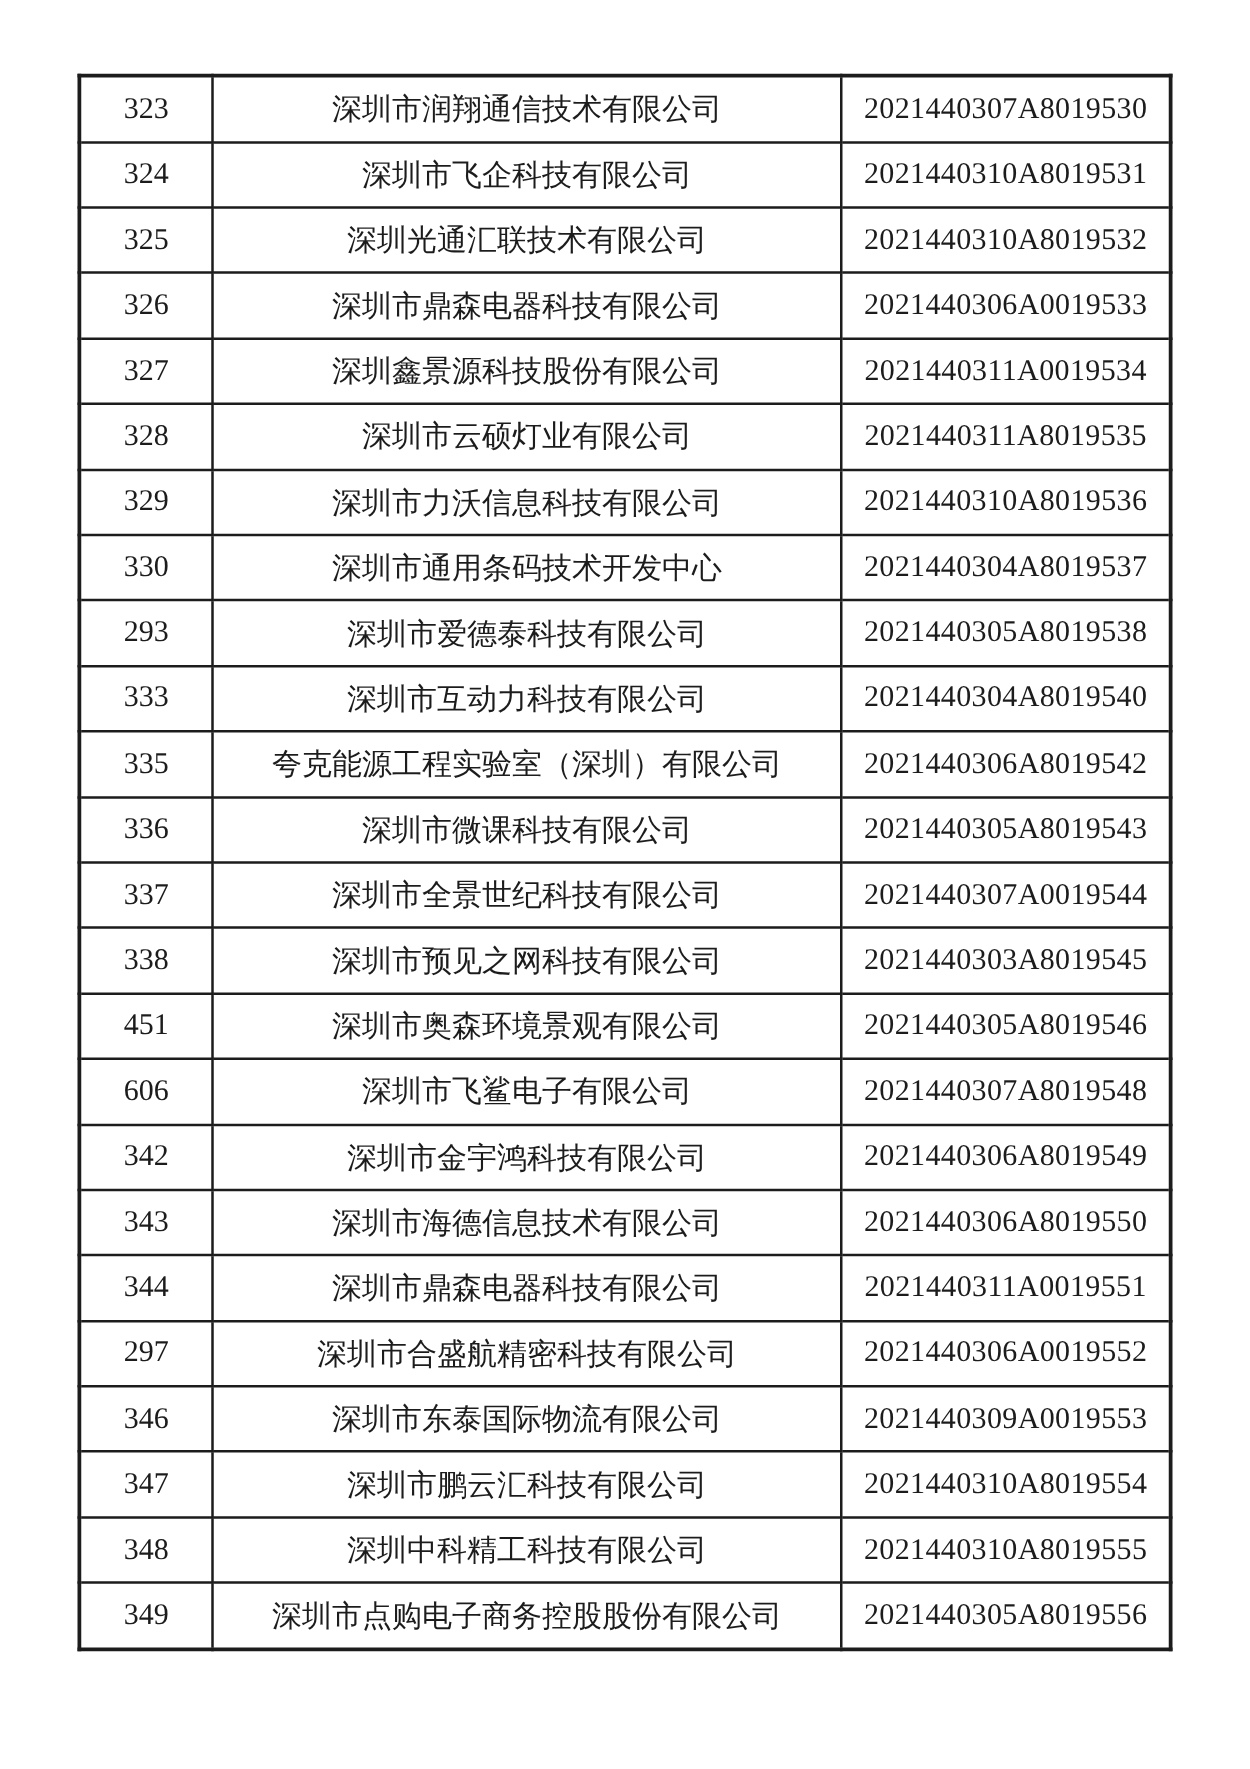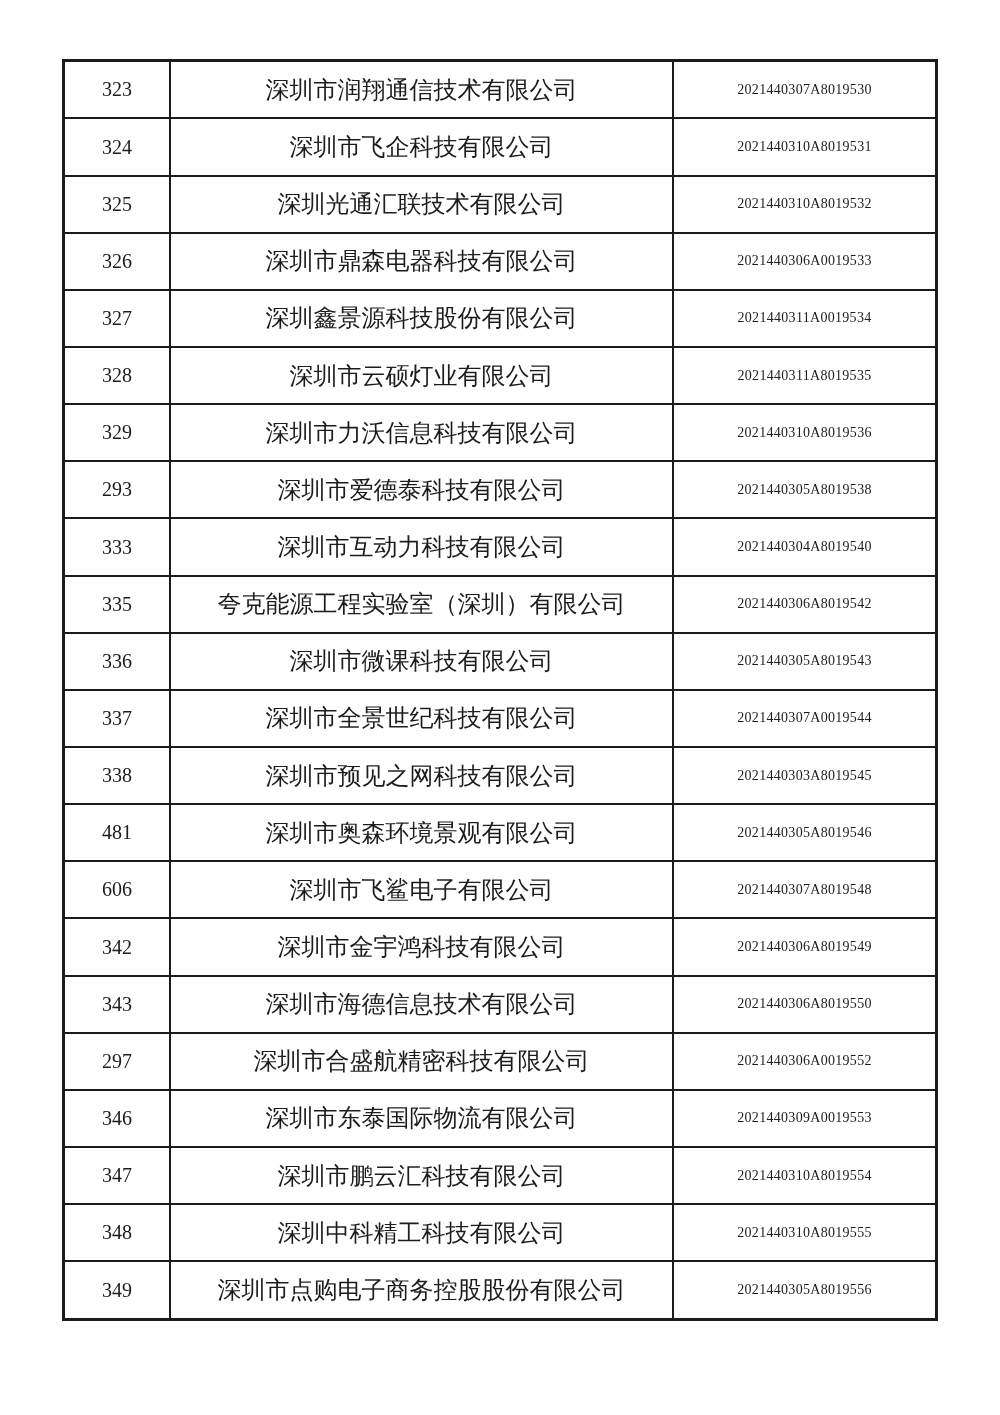--- a/index.html
+++ b/index.html
@@ -26,23 +26,23 @@
     border: 3px solid #1c1c1c;
   }
   table.company-table td {
     border: 2px solid #1c1c1c;
     text-align: center;
     vertical-align: middle;
     padding: 0 4px;
     overflow: hidden;
     white-space: nowrap;
   }
-  .col-index  { width: 106px; font-size: 20px; }
+  .col-index  { width: 106px; font-size: 24px; }
   .col-company{ width: 500px; font-size: 24px; }
-  .col-code   { width: 262px; font-size: 14px; letter-spacing: 0.3px; }
+  .col-code   { width: 262px; font-size: 24px; letter-spacing: 0.3px; }
 </style>
 </head>
 <body>
 
 <div class="page">
   <table class="company-table">
     <colgroup>
       <col class="col-index">
       <col class="col-company">
       <col class="col-code">
@@ -77,20 +77,25 @@
           <td class="col-index">328</td>
           <td class="col-company">深圳市云硕灯业有限公司</td>
           <td class="col-code">2021440311A8019535</td>
         </tr>
         <tr>
           <td class="col-index">329</td>
           <td class="col-company">深圳市力沃信息科技有限公司</td>
           <td class="col-code">2021440310A8019536</td>
         </tr>
         <tr>
+          <td class="col-index">330</td>
+          <td class="col-company">深圳市通用条码技术开发中心</td>
+          <td class="col-code">2021440304A8019537</td>
+        </tr>
+        <tr>
           <td class="col-index">293</td>
           <td class="col-company">深圳市爱德泰科技有限公司</td>
           <td class="col-code">2021440305A8019538</td>
         </tr>
         <tr>
           <td class="col-index">333</td>
           <td class="col-company">深圳市互动力科技有限公司</td>
           <td class="col-code">2021440304A8019540</td>
         </tr>
         <tr>
@@ -107,38 +112,43 @@
           <td class="col-index">337</td>
           <td class="col-company">深圳市全景世纪科技有限公司</td>
           <td class="col-code">2021440307A0019544</td>
         </tr>
         <tr>
           <td class="col-index">338</td>
           <td class="col-company">深圳市预见之网科技有限公司</td>
           <td class="col-code">2021440303A8019545</td>
         </tr>
         <tr>
-          <td class="col-index">481</td>
+          <td class="col-index">451</td>
           <td class="col-company">深圳市奥森环境景观有限公司</td>
           <td class="col-code">2021440305A8019546</td>
         </tr>
         <tr>
           <td class="col-index">606</td>
           <td class="col-company">深圳市飞鲨电子有限公司</td>
           <td class="col-code">2021440307A8019548</td>
         </tr>
         <tr>
           <td class="col-index">342</td>
           <td class="col-company">深圳市金宇鸿科技有限公司</td>
           <td class="col-code">2021440306A8019549</td>
         </tr>
         <tr>
           <td class="col-index">343</td>
           <td class="col-company">深圳市海德信息技术有限公司</td>
           <td class="col-code">2021440306A8019550</td>
+        </tr>
+        <tr>
+          <td class="col-index">344</td>
+          <td class="col-company">深圳市鼎森电器科技有限公司</td>
+          <td class="col-code">2021440311A0019551</td>
         </tr>
         <tr>
           <td class="col-index">297</td>
           <td class="col-company">深圳市合盛航精密科技有限公司</td>
           <td class="col-code">2021440306A0019552</td>
         </tr>
         <tr>
           <td class="col-index">346</td>
           <td class="col-company">深圳市东泰国际物流有限公司</td>
           <td class="col-code">2021440309A0019553</td>

